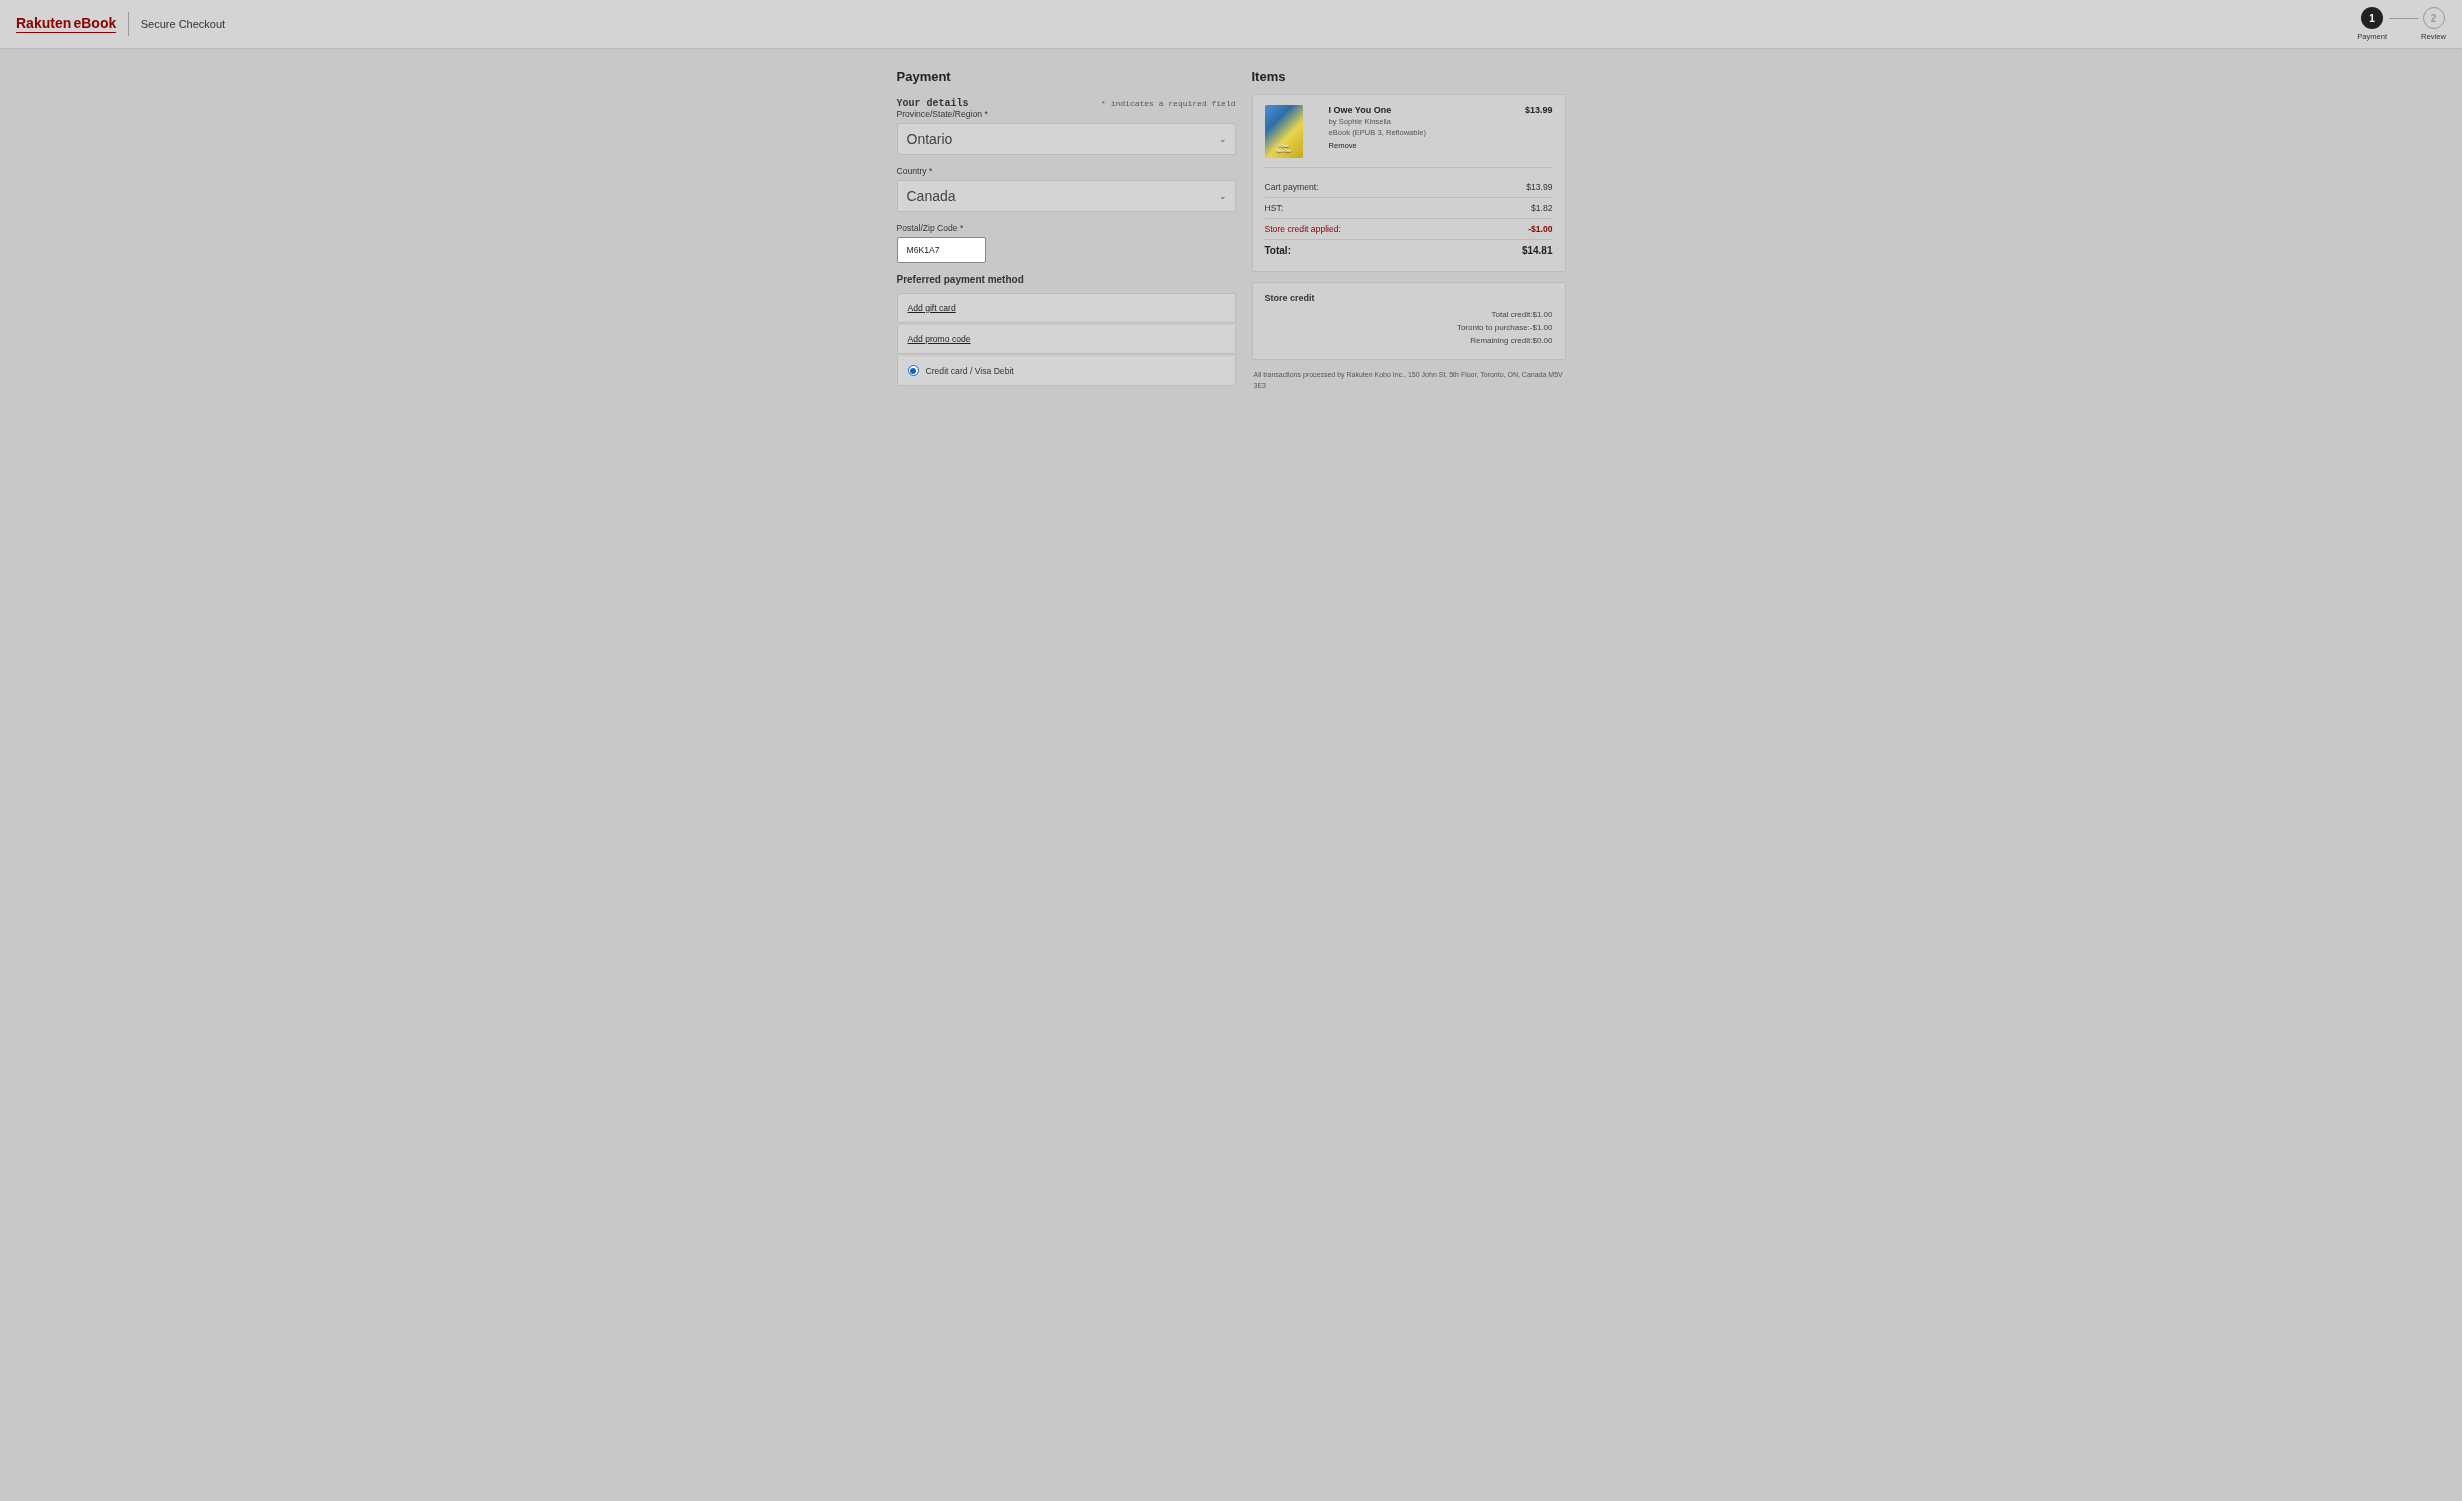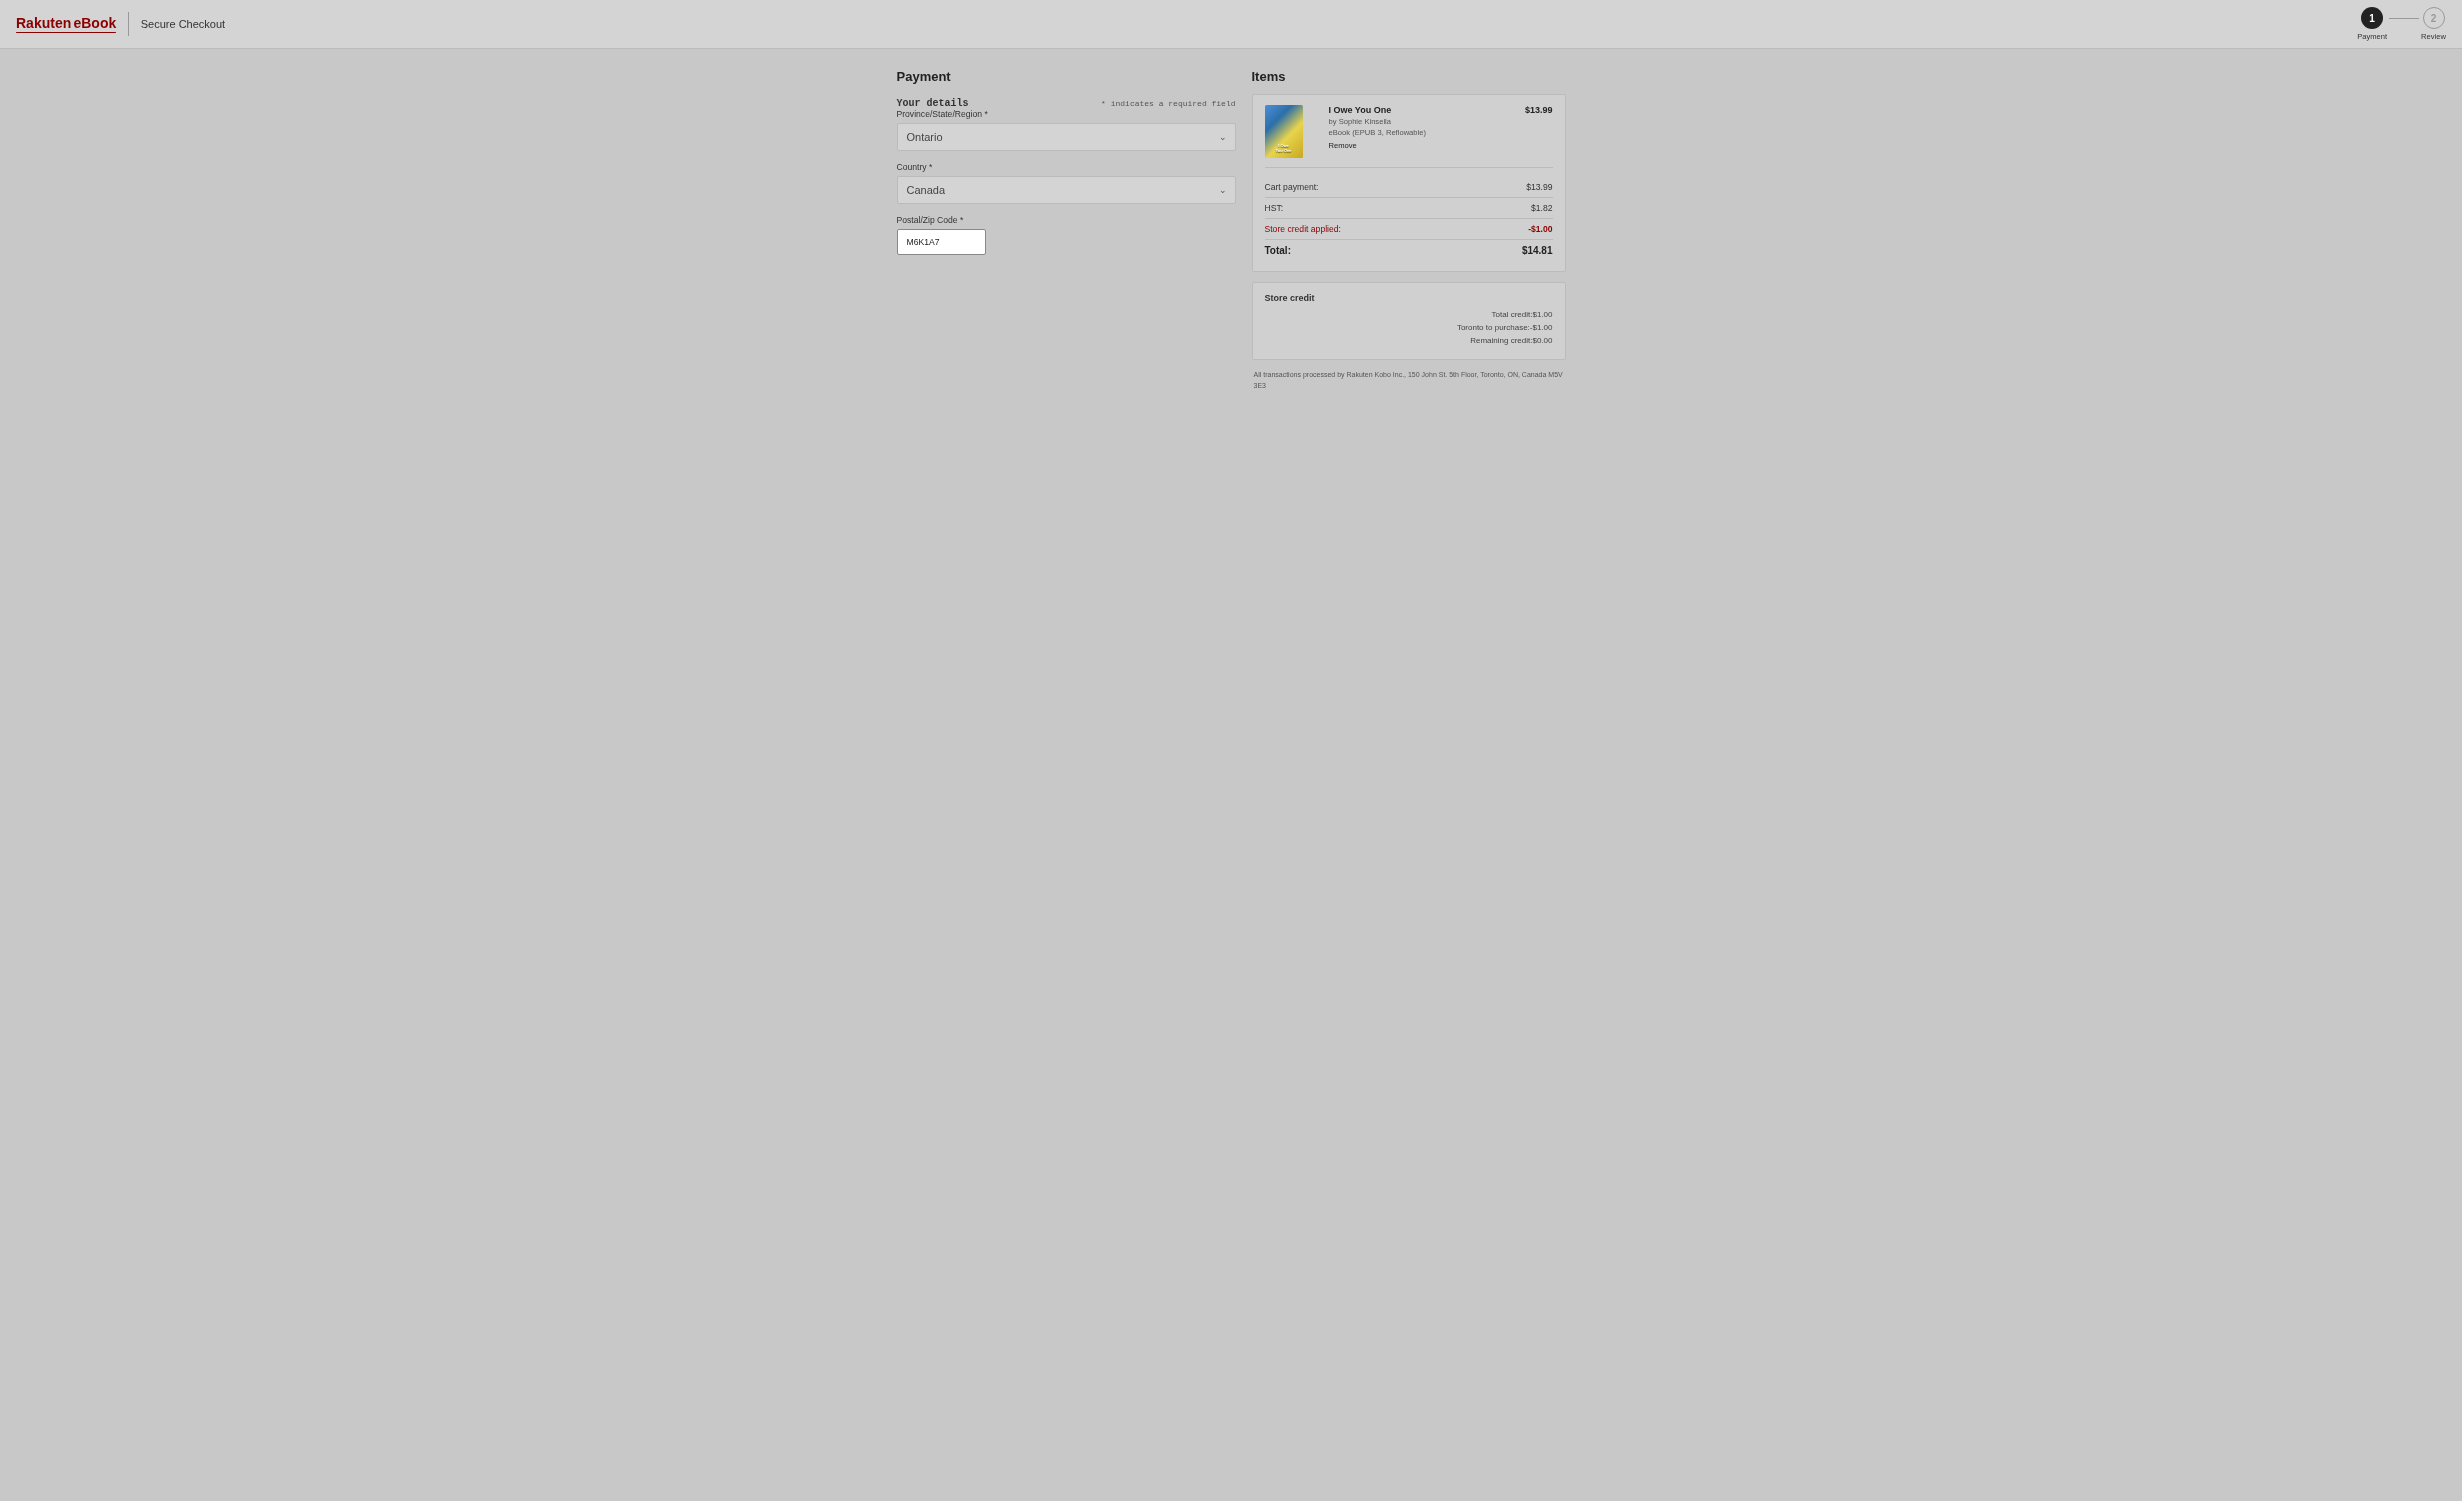--- a/index.html
+++ b/index.html
@@ -145,21 +145,21 @@
 
     .select-wrapper {
       position: relative;
       background: #d4d4d4;
       border: 0.5px solid #bbb;
       border-radius: 2px;
     }
     .select-wrapper select {
       width: 100%;
       padding: 7px 9px;
-      font-size: 11px;
+      font-size: 14px;
       color: #444;
       background: transparent;
       border: none;
       appearance: none;
       cursor: pointer;
       outline: none;
     }
     .select-chevron {
       position: absolute;
       right: 8px;
@@ -471,20 +471,38 @@
     </div>
 
     <div class="field-group">
       <div class="field-label">
         <span>Postal/Zip Code</span>
         <span class="required"> *</span>
       </div>
       <input type="text" class="text-input" value="M6K1A7" style="">
     </div>
 
+    <div class="field-group">
+      <div class="preferred-payment-label">Preferred payment method</div>
+
+      <div class="payment-section-box">
+        <button class="add-gift-card-link">Add gift card</button>
+      </div>
+
+      <div class="payment-section-box" style="border-top: none; border-radius: 0;">
+        <a class="add-promo-link">Add promo code</a>
+      </div>
+
+      <div class="credit-card-row">
+        <div class="radio-circle">
+          <div class="radio-circle-inner"></div>
+        </div>
+        <span class="credit-card-label">Credit card / Visa Debit</span>
+      </div>
+    </div>
   </div>
 
   <div class="right-panel">
     <h2 class="items-title">Items</h2>
 
     <div class="items-box">
 
       <div class="book-row">
         <div class="book-cover">
           <div class="book-cover-img">

